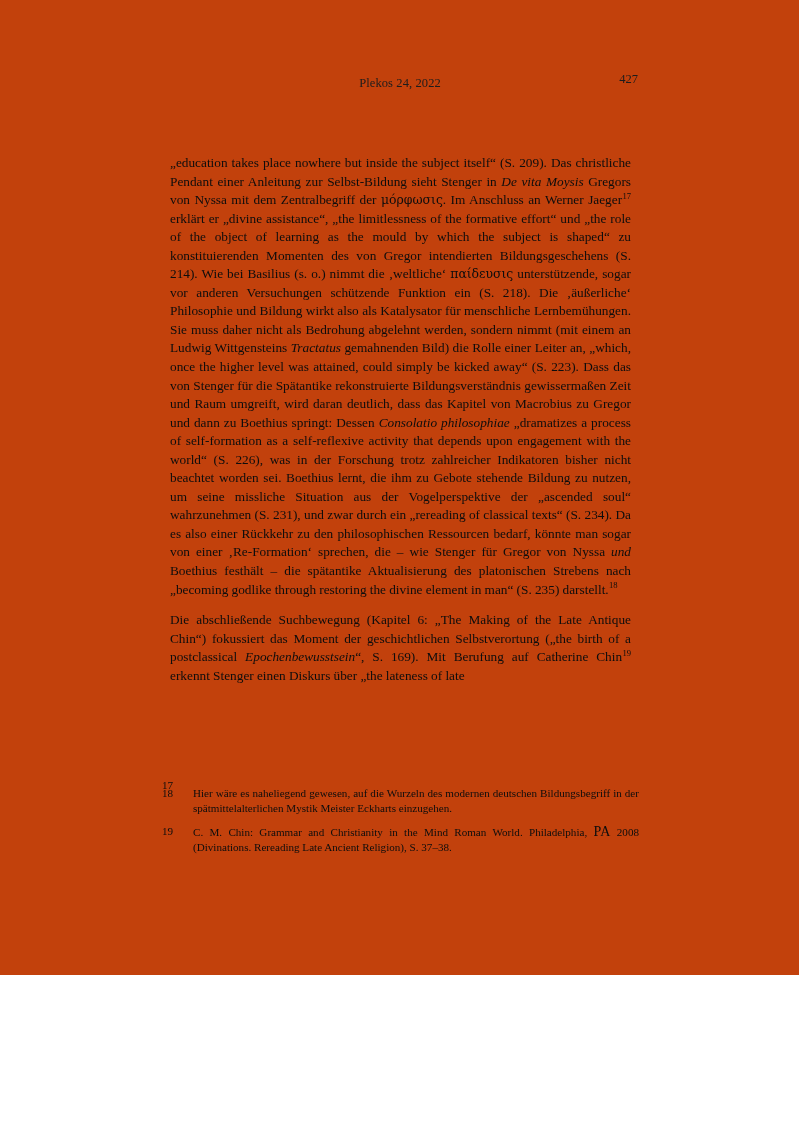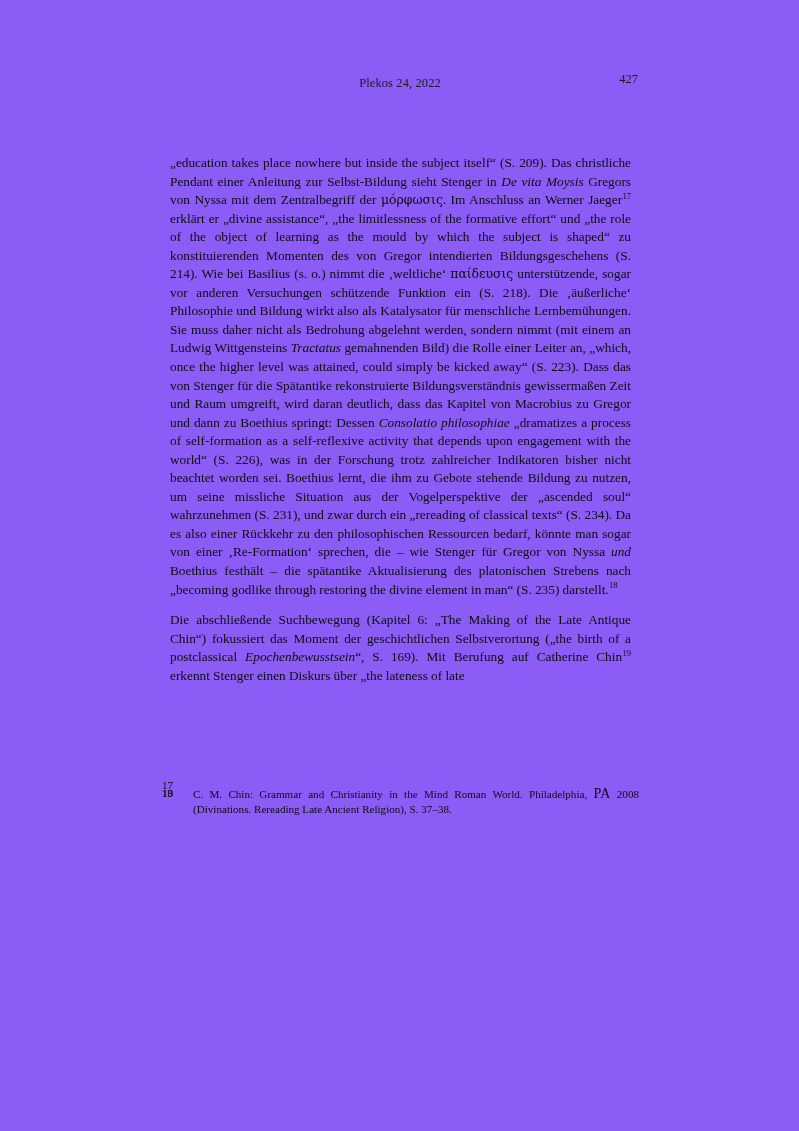--- a/index.html
+++ b/index.html
@@ -13,22 +13,22 @@
     position: relative;
     font-family: "Liberation Serif", "DejaVu Serif", serif;
     color: #000000;
     overflow: hidden;
   }
 
   .page {
     position: absolute;
     top: 0; left: 0;
     width: 799px;
-    height: 1131px;
-    background: #8b5cf6;
+    height: 975px;
+    background: #c2410c;
   }
 
   
   .running-head {
     position: absolute;
     left: 162px;
     top: 72px;
     width: 476px;
     height: 20px;
   }
@@ -135,21 +135,21 @@
 
   </div>
 
   <div class="footnotes">
 
     <div class="footnote">
       <span class="fn-num">17</span>
     </div>
 
     <div class="footnote">
-      <span class="fn-num">18</span>
+      <span class="fn-num">18</span><span>Hier wäre es naheliegend gewesen, auf die Wurzeln des modernen deutschen Bildungsbegriff in der spätmittelalterlichen Mystik Meister Eckharts einzugehen.</span>
     </div>
 
     <div class="footnote">
       <span class="fn-num">19</span><span>C. M. Chin: Grammar and Christianity in the Mind Roman World. Philadelphia, </span><span class="smallcaps">PA</span><span> 2008 (Divinations. Rereading Late Ancient Religion), S. 37–38.</span>
     </div>
 
   </div>
 
 </div>
 

